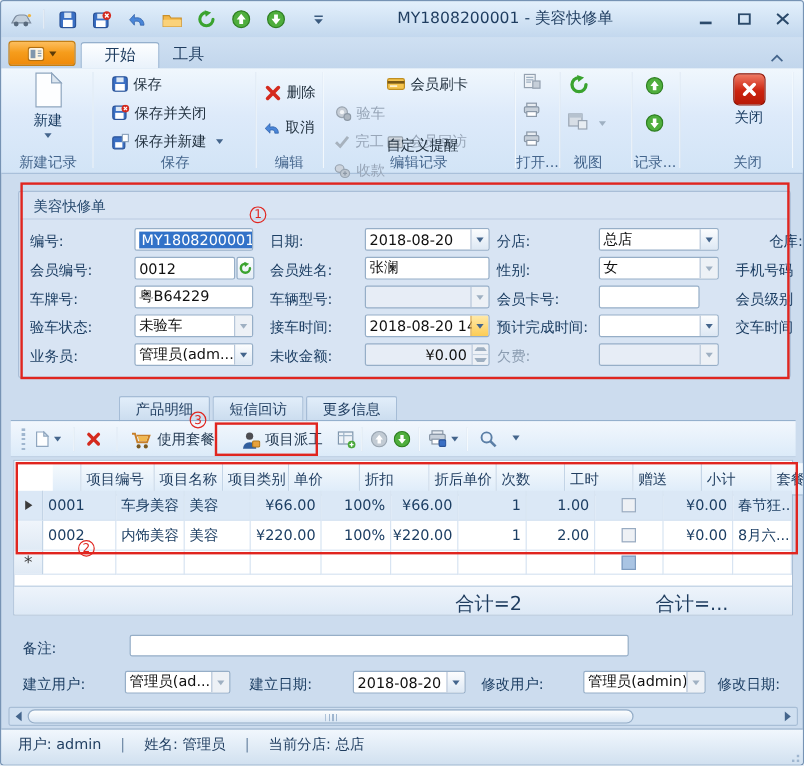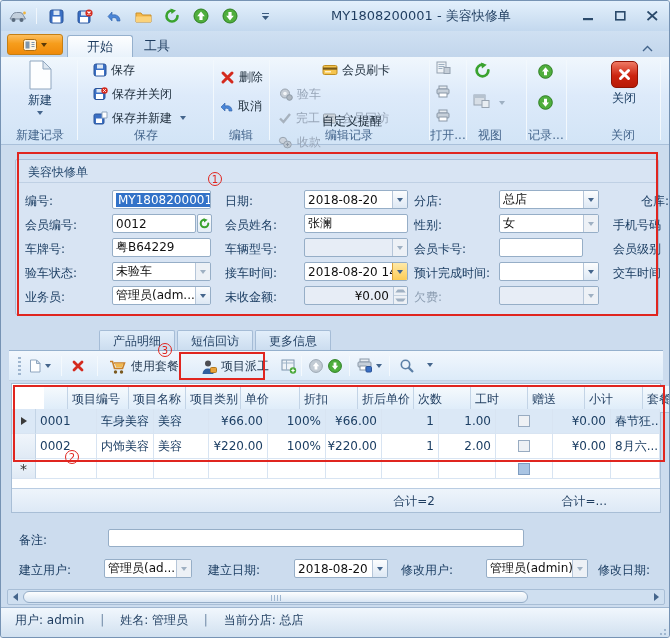--- a/index.html
+++ b/index.html
@@ -67,21 +67,21 @@
   .ghead .gc{background:linear-gradient(#f6fafd,#dcebf9);border-right:1px solid #c3d4e6;border-bottom:1px solid #a9bfd6;color:#1e3c5f;padding-left:4px;}
   .mk{background:linear-gradient(#f0f5fb,#e0eaf5);border-right:1px solid #c3d4e6 !important;justify-content:center;}
   .txt{padding-left:4px;}
   .num{justify-content:flex-end;padding-right:4px;text-align:center;}
   .ctr{justify-content:center;}
   .shade .gc{background:#dbe8f6;}
   .cb{width:12px;height:12px;border:1px solid #98abc1;background:#eef1f5;}
   .cb.focus{background:#a9c4e3;border-color:#7e9cc0;}
   .rowtri{width:0;height:0;border-top:4px solid transparent;border-bottom:4px solid transparent;border-left:6px solid #3a3a3a;}
   .gfoot{position:absolute;left:0;top:104px;width:648px;height:24px;background:linear-gradient(#eef4fb,#dde9f6);border-top:1px solid #b9cce2;}
-  .gfoot span{position:absolute;top:4px;font-size:12px;color:#1e3c5f;}
+  .gfoot span{position:absolute;top:4px;font-size:16px;color:#1e3c5f;}
   
   .hscroll{position:absolute;left:6px;top:588px;width:658px;height:16px;background:#cfdfF0;background:#cfdff0;border:1px solid #a8bed6;border-radius:2px;}
   .thumb{position:absolute;left:15px;top:1px;width:505px;height:12px;background:linear-gradient(#fdfefe,#d9e6f4);border:1px solid #96aec8;border-radius:6px;}
   .thumbgrip{position:absolute;left:50%;top:3px;width:11px;height:6px;margin-left:-5px;background:repeating-linear-gradient(90deg,#9fb6cf 0 1px,transparent 1px 3px);}
   .sarrow{width:0;height:0;border-top:4px solid transparent;border-bottom:4px solid transparent;}
   .statusbar{position:absolute;left:0;top:606px;width:670px;height:32px;background:linear-gradient(#f1f7fd,#cfdfef);border-top:1px solid #9fb6d0;}
   .statusbar span{display:inline-block;line-height:24px;color:#1e3c5f;}
   
   .ann{position:absolute;border:2px solid #e0251f;z-index:9;}
   .anncirc{position:absolute;width:14px;height:14px;border:1px solid #e0251f;border-radius:50%;color:#e0251f;

